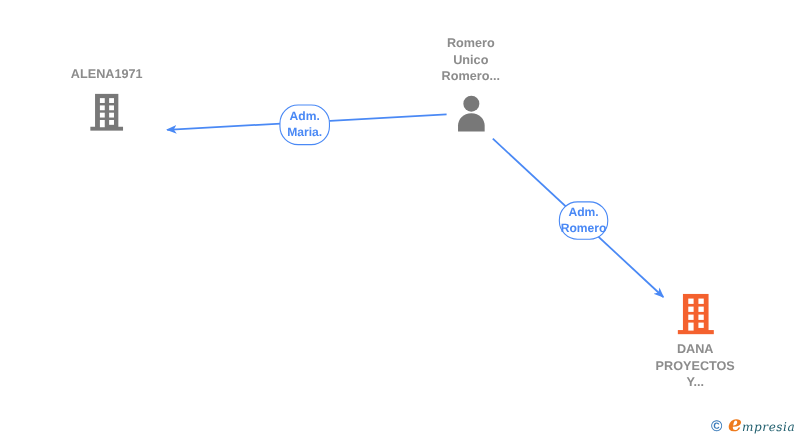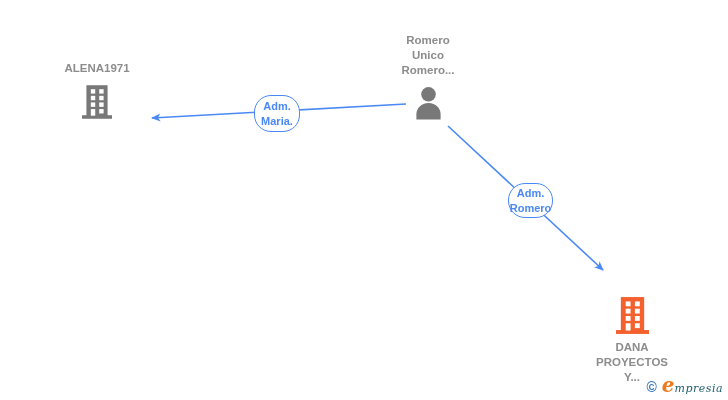--- a/index.html
+++ b/index.html
@@ -31,21 +31,21 @@
   .node .nlabel{display:flex;flex-direction:column;line-height:14px;}
   .node.person .nlabel{line-height:15px;}
   .node .icon{display:block;}
   .icon.gray{color:var(--icon-gray);}
   .icon.orange{color:var(--icon-orange);}
 
   .node-alena{left:17px;top:61px;width:160px;}
   .node-alena .icon{margin-top:10px;}
   .node-romero{left:368px;top:33px;width:120px;}
   .node-romero .icon{margin-top:8px;}
-  .node-dana{left:562px;top:297px;width:140px;}
+  .node-dana{left:562px;top:267px;width:140px;}
   .node-dana .nlabel{margin-top:4px;line-height:15px;}
 
   .edge-label{
     position:absolute;display:flex;flex-direction:column;align-items:center;justify-content:center;
     background:var(--background);
     border:1.5px solid var(--accent-blue);border-radius:17px;
     color:var(--accent-blue);font-size:11px;line-height:15px;font-weight:bold;
     box-sizing:border-box;
   }
   .edge-label-solid{left:254px;top:95px;width:46px;height:37px;}

